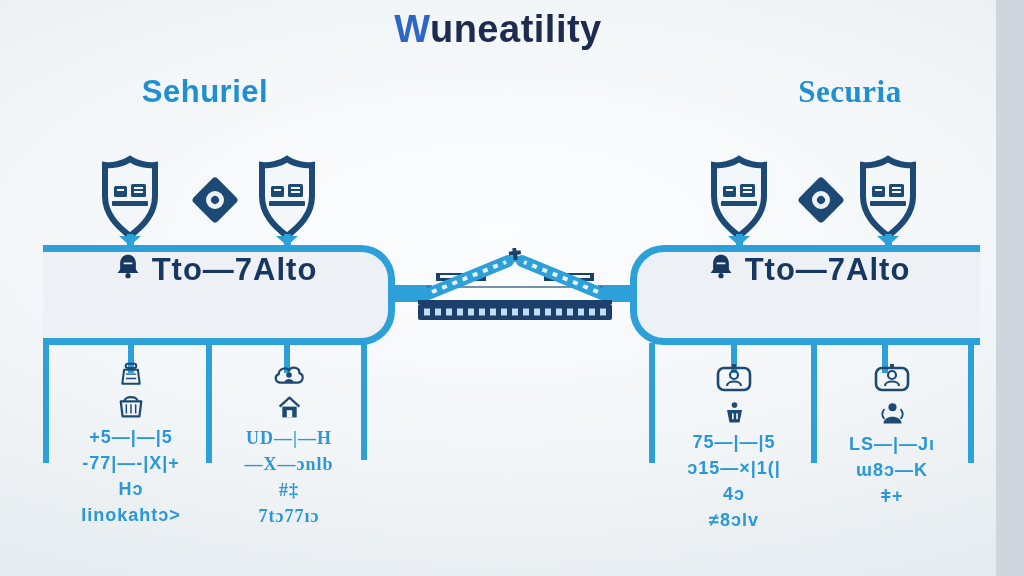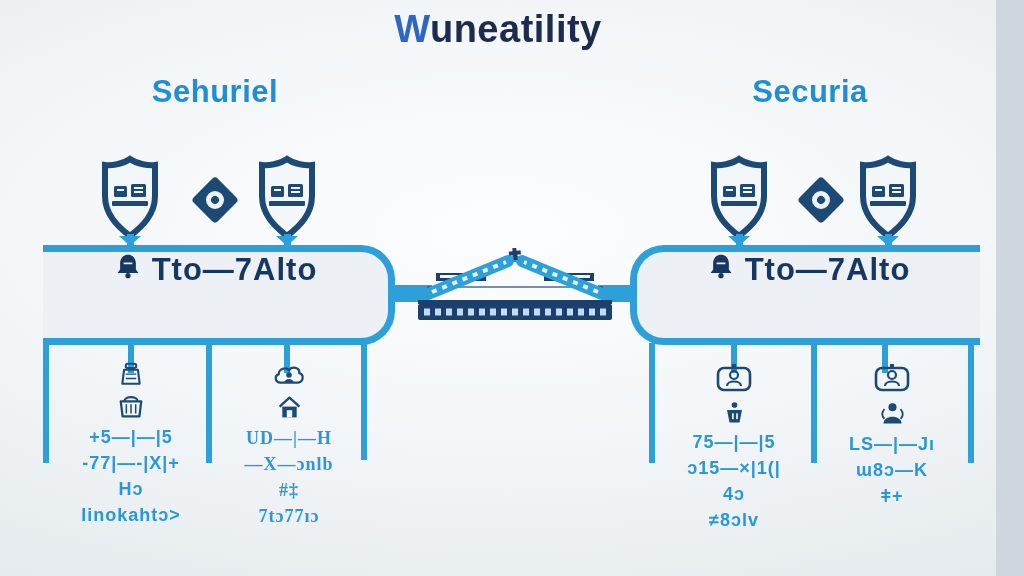--- a/index.html
+++ b/index.html
@@ -6,21 +6,21 @@
   .stage{
     position:relative;width:996px;height:576px;overflow:hidden;
     font-family:"Liberation Sans",sans-serif;
     background:radial-gradient(ellipse 130% 95% at 50% 40%, #fcfdfe 0%, #f3f6f8 40%, #e4eaee 75%, #d4dce3 100%);
   }
   .title{position:absolute;top:8px;left:0;right:0;text-align:center;
     font-size:38px;font-weight:700;color:#1d2b4f;letter-spacing:.5px;}
   .title .tw{color:#2d66c4;}
   .hdr{position:absolute;top:74px;width:300px;text-align:center;
     font-size:31px;font-weight:700;color:#1f8fd2;letter-spacing:.5px;}
-  .hdr-l{left:65px;} .hdr-r{left:660px;}
+  .hdr-l{left:55px;} .hdr-r{left:700px;font-family:Liberation Serif, serif;}
 
   .shield{position:absolute;width:64px;height:88px;}
   .stem{position:absolute;width:7px;background:#2da0da;}
   .arrow{position:absolute;width:0;height:0;border-left:11px solid transparent;
     border-right:11px solid transparent;border-top:10px solid #2da0da;}
 
   .diamond{position:absolute;width:34px;height:34px;background:#1d4a75;
     transform:rotate(45deg);border-radius:4px;}
   .dcirc{position:absolute;left:8px;top:8px;width:18px;height:18px;border-radius:50%;background:#eef3f7;}
   .ddot{position:absolute;left:5px;top:5px;width:8px;height:8px;border-radius:50%;background:#1d4a75;}

